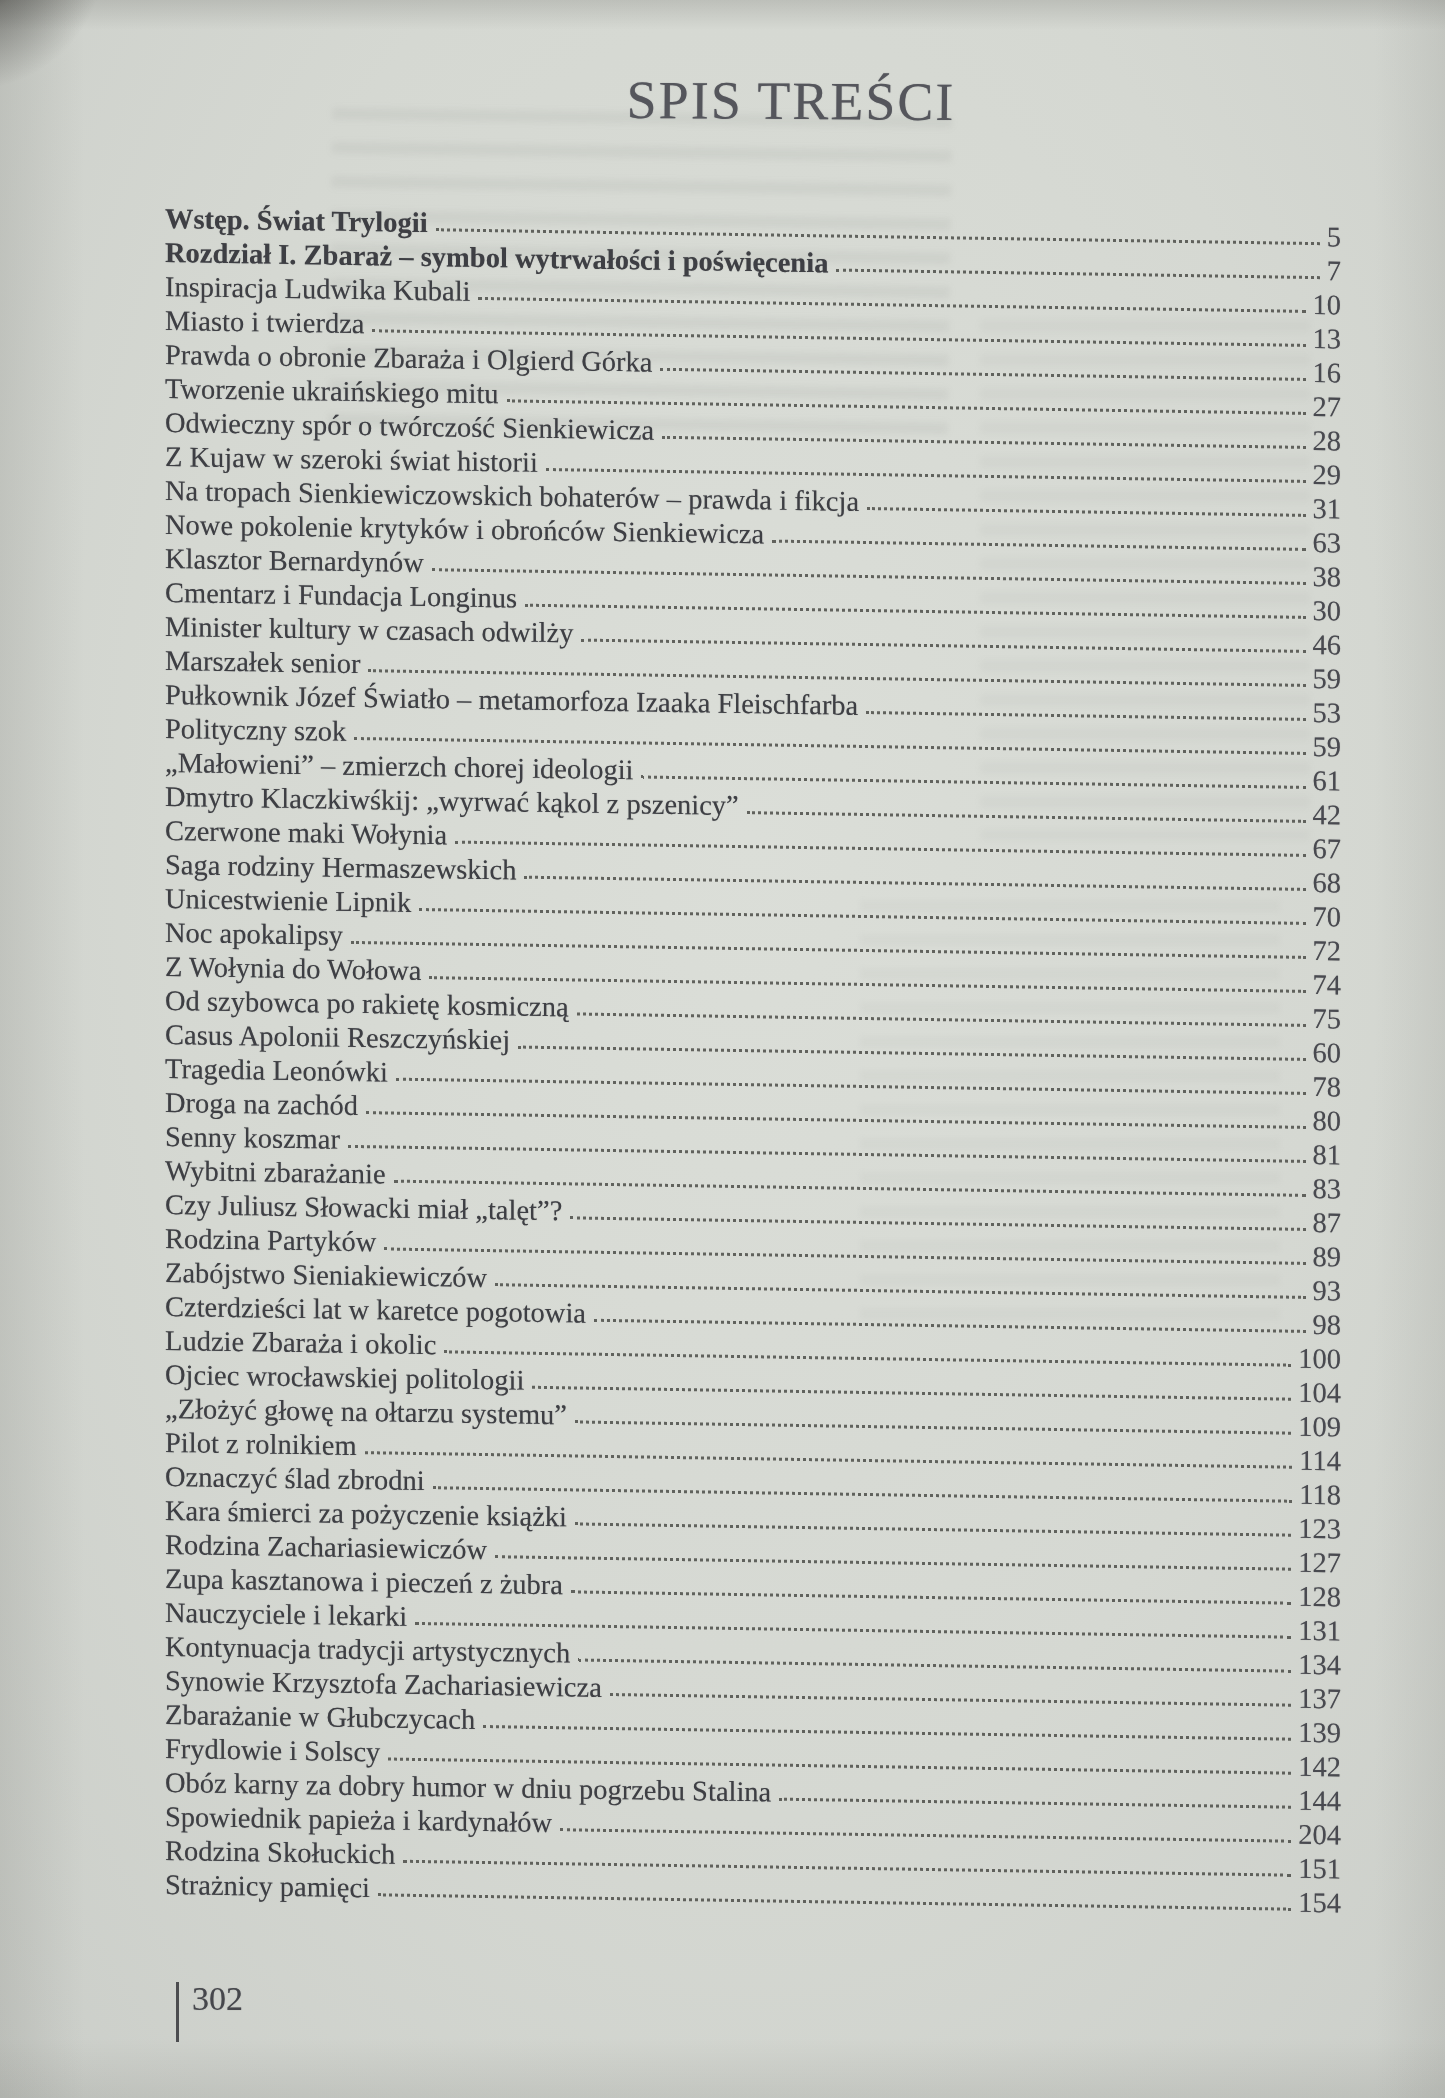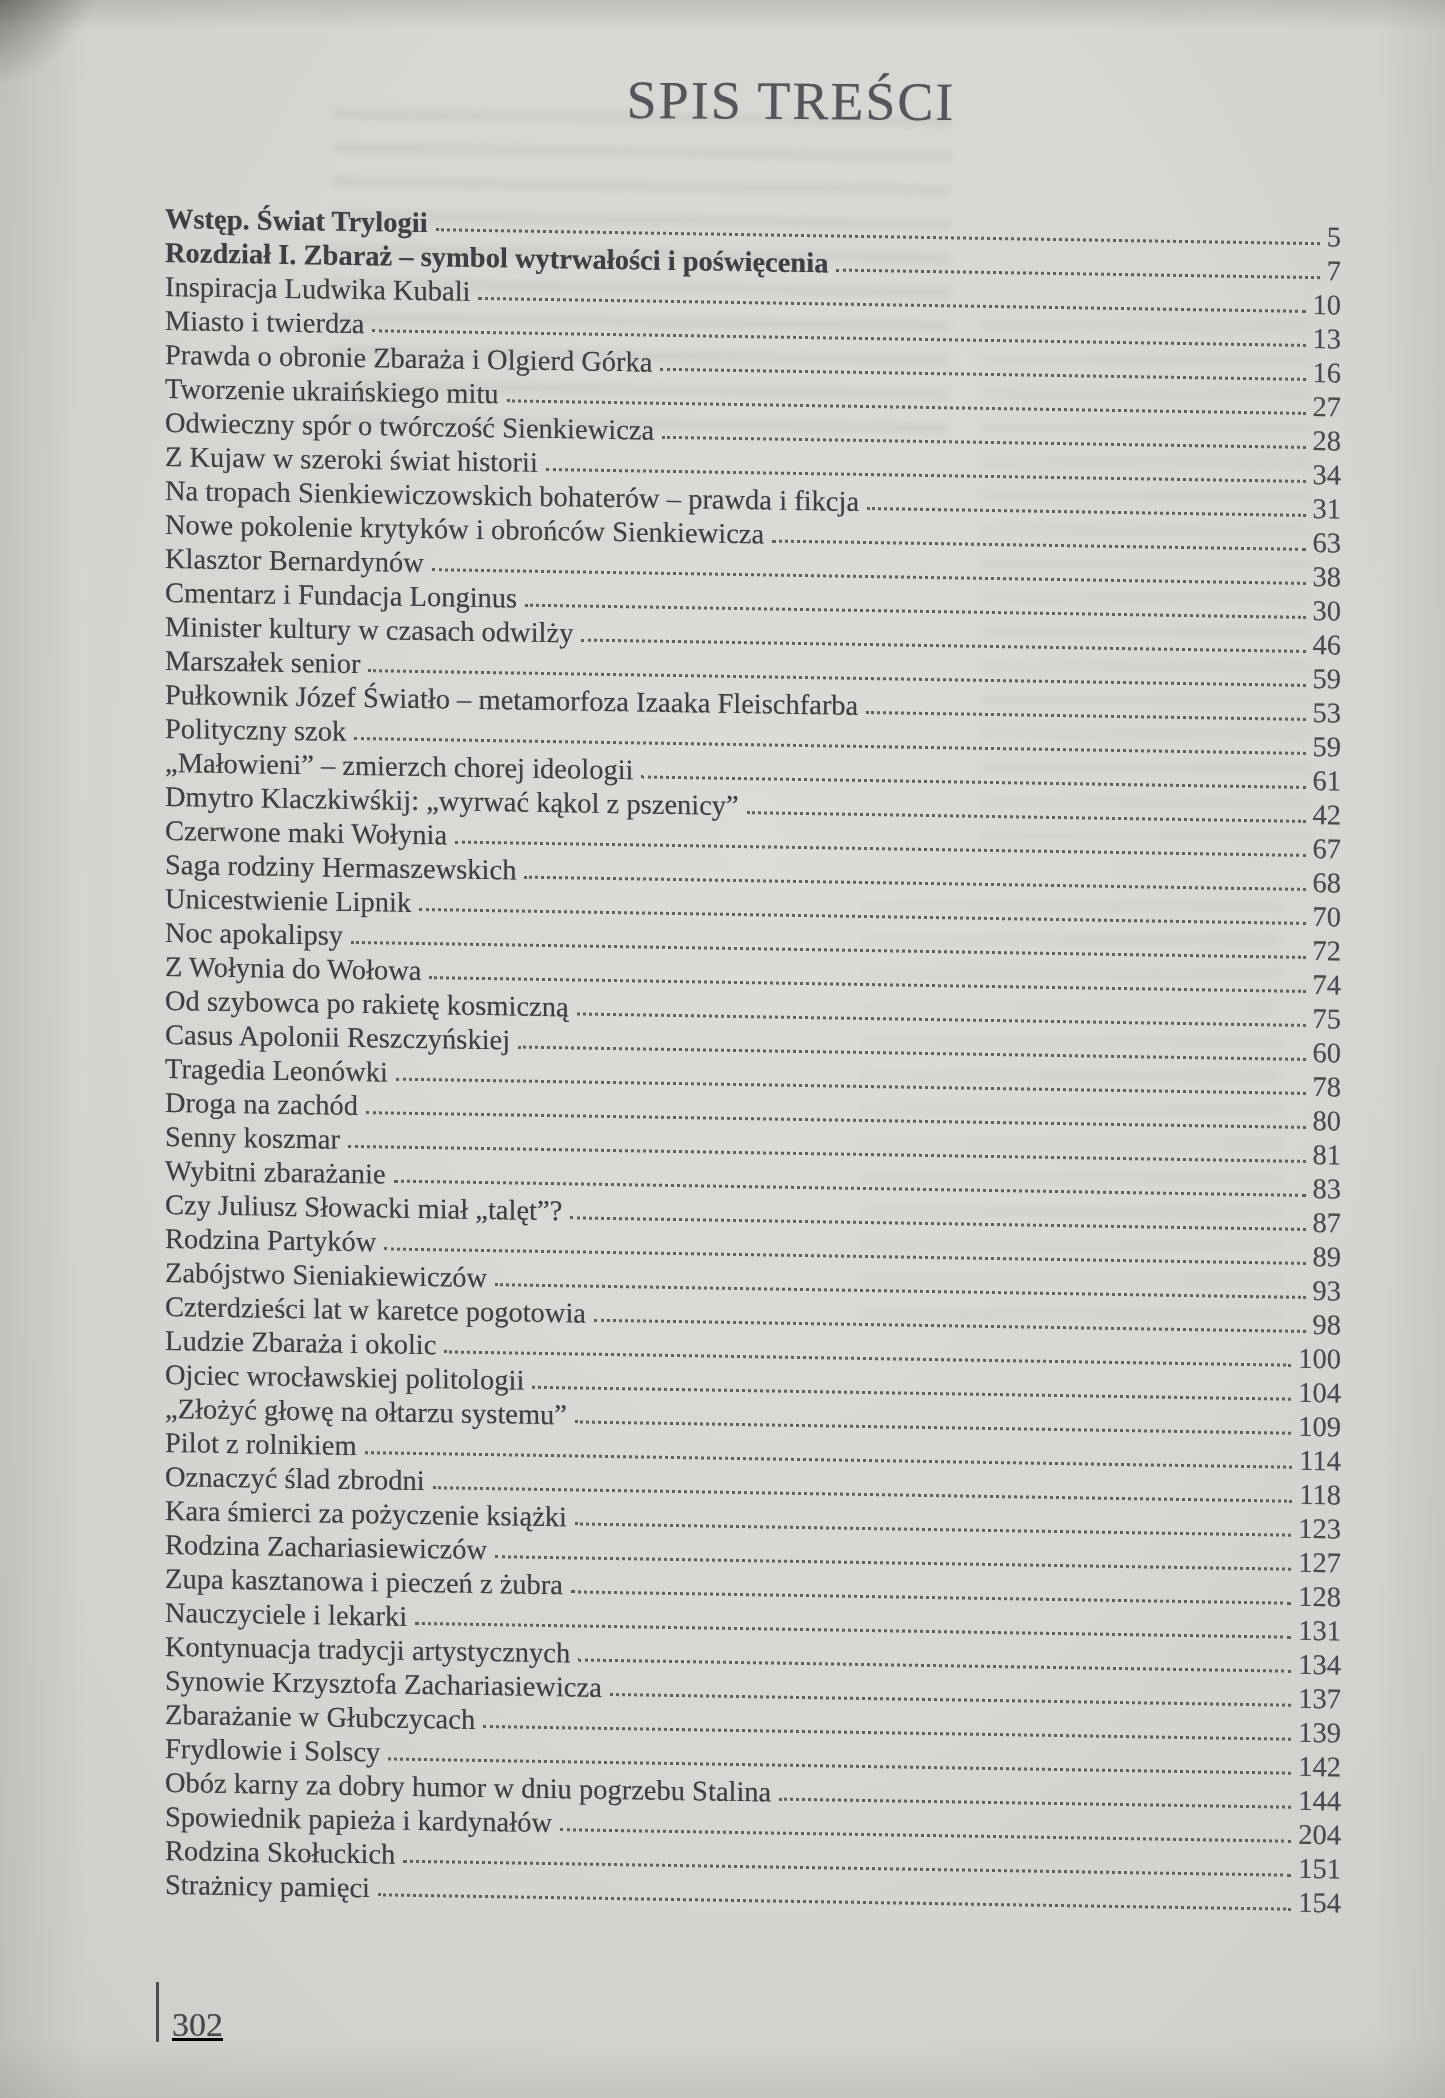--- a/index.html
+++ b/index.html
@@ -53,21 +53,21 @@
     margin:0 7px 8px 8px;
     min-width:18px;
   }
   .toc-page{
     white-space:nowrap;
     line-height:1;
     padding-bottom:2px;
     color:#494a50;
     text-shadow:0 0 0.8px rgba(73,74,80,0.5);
   }
-  .footer{position:absolute;left:156px;top:1982px;display:flex;align-items:flex-end;text-decoration:underline;}
+  .footer{position:absolute;left:176px;top:1982px;display:flex;align-items:flex-start;}
   .footer-bar{
     display:inline-block;
     width:3px;height:60px;
     background:#4c4d50;
     margin-right:13px;
   }
   .footer-num{
     font-size:34px;
     color:#46474c;
     line-height:1;
@@ -131,21 +131,21 @@
     <span class="toc-page">27</span>
   </div>
       <div class="toc-row">
     <span class="toc-label">Odwieczny spór o twórczość Sienkiewicza</span>
     <span class="leader"></span>
     <span class="toc-page">28</span>
   </div>
       <div class="toc-row">
     <span class="toc-label">Z Kujaw w szeroki świat historii</span>
     <span class="leader"></span>
-    <span class="toc-page">34</span>
+    <span class="toc-page">29</span>
   </div>
       <div class="toc-row">
     <span class="toc-label">Na tropach Sienkiewiczowskich bohaterów – prawda i fikcja</span>
     <span class="leader"></span>
     <span class="toc-page">31</span>
   </div>
       <div class="toc-row">
     <span class="toc-label">Nowe pokolenie krytyków i obrońców Sienkiewicza</span>
     <span class="leader"></span>
     <span class="toc-page">63</span>

